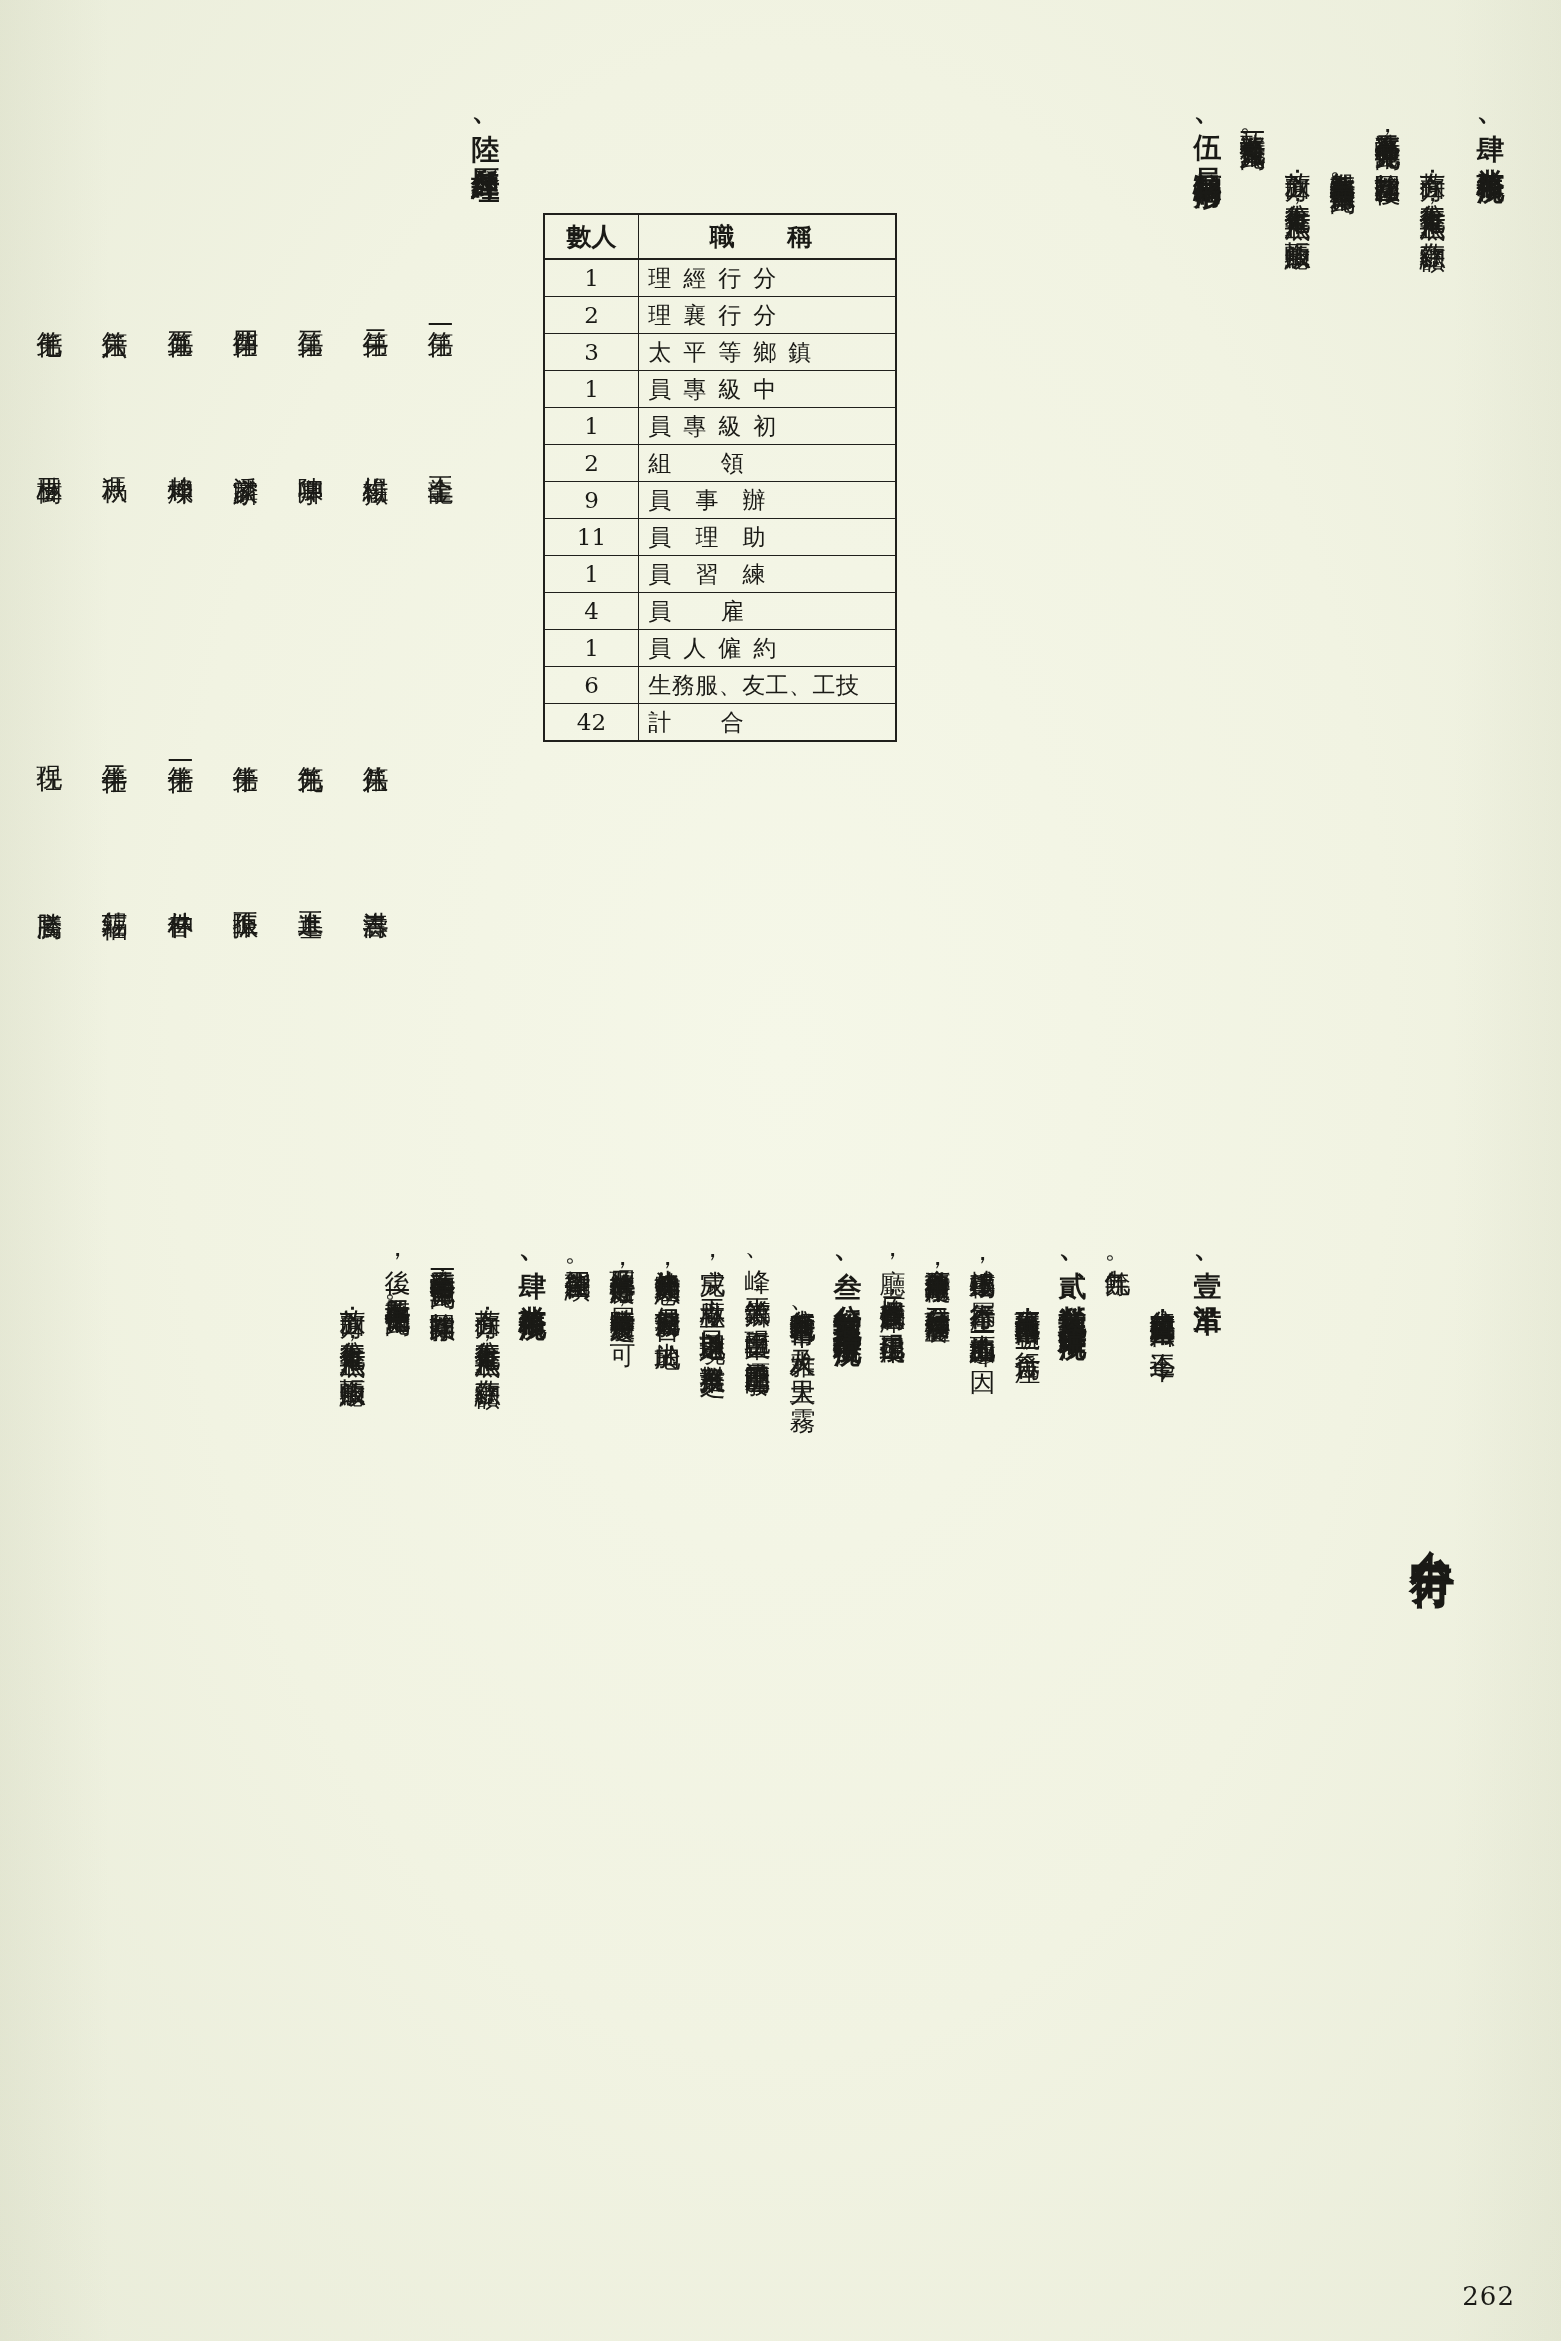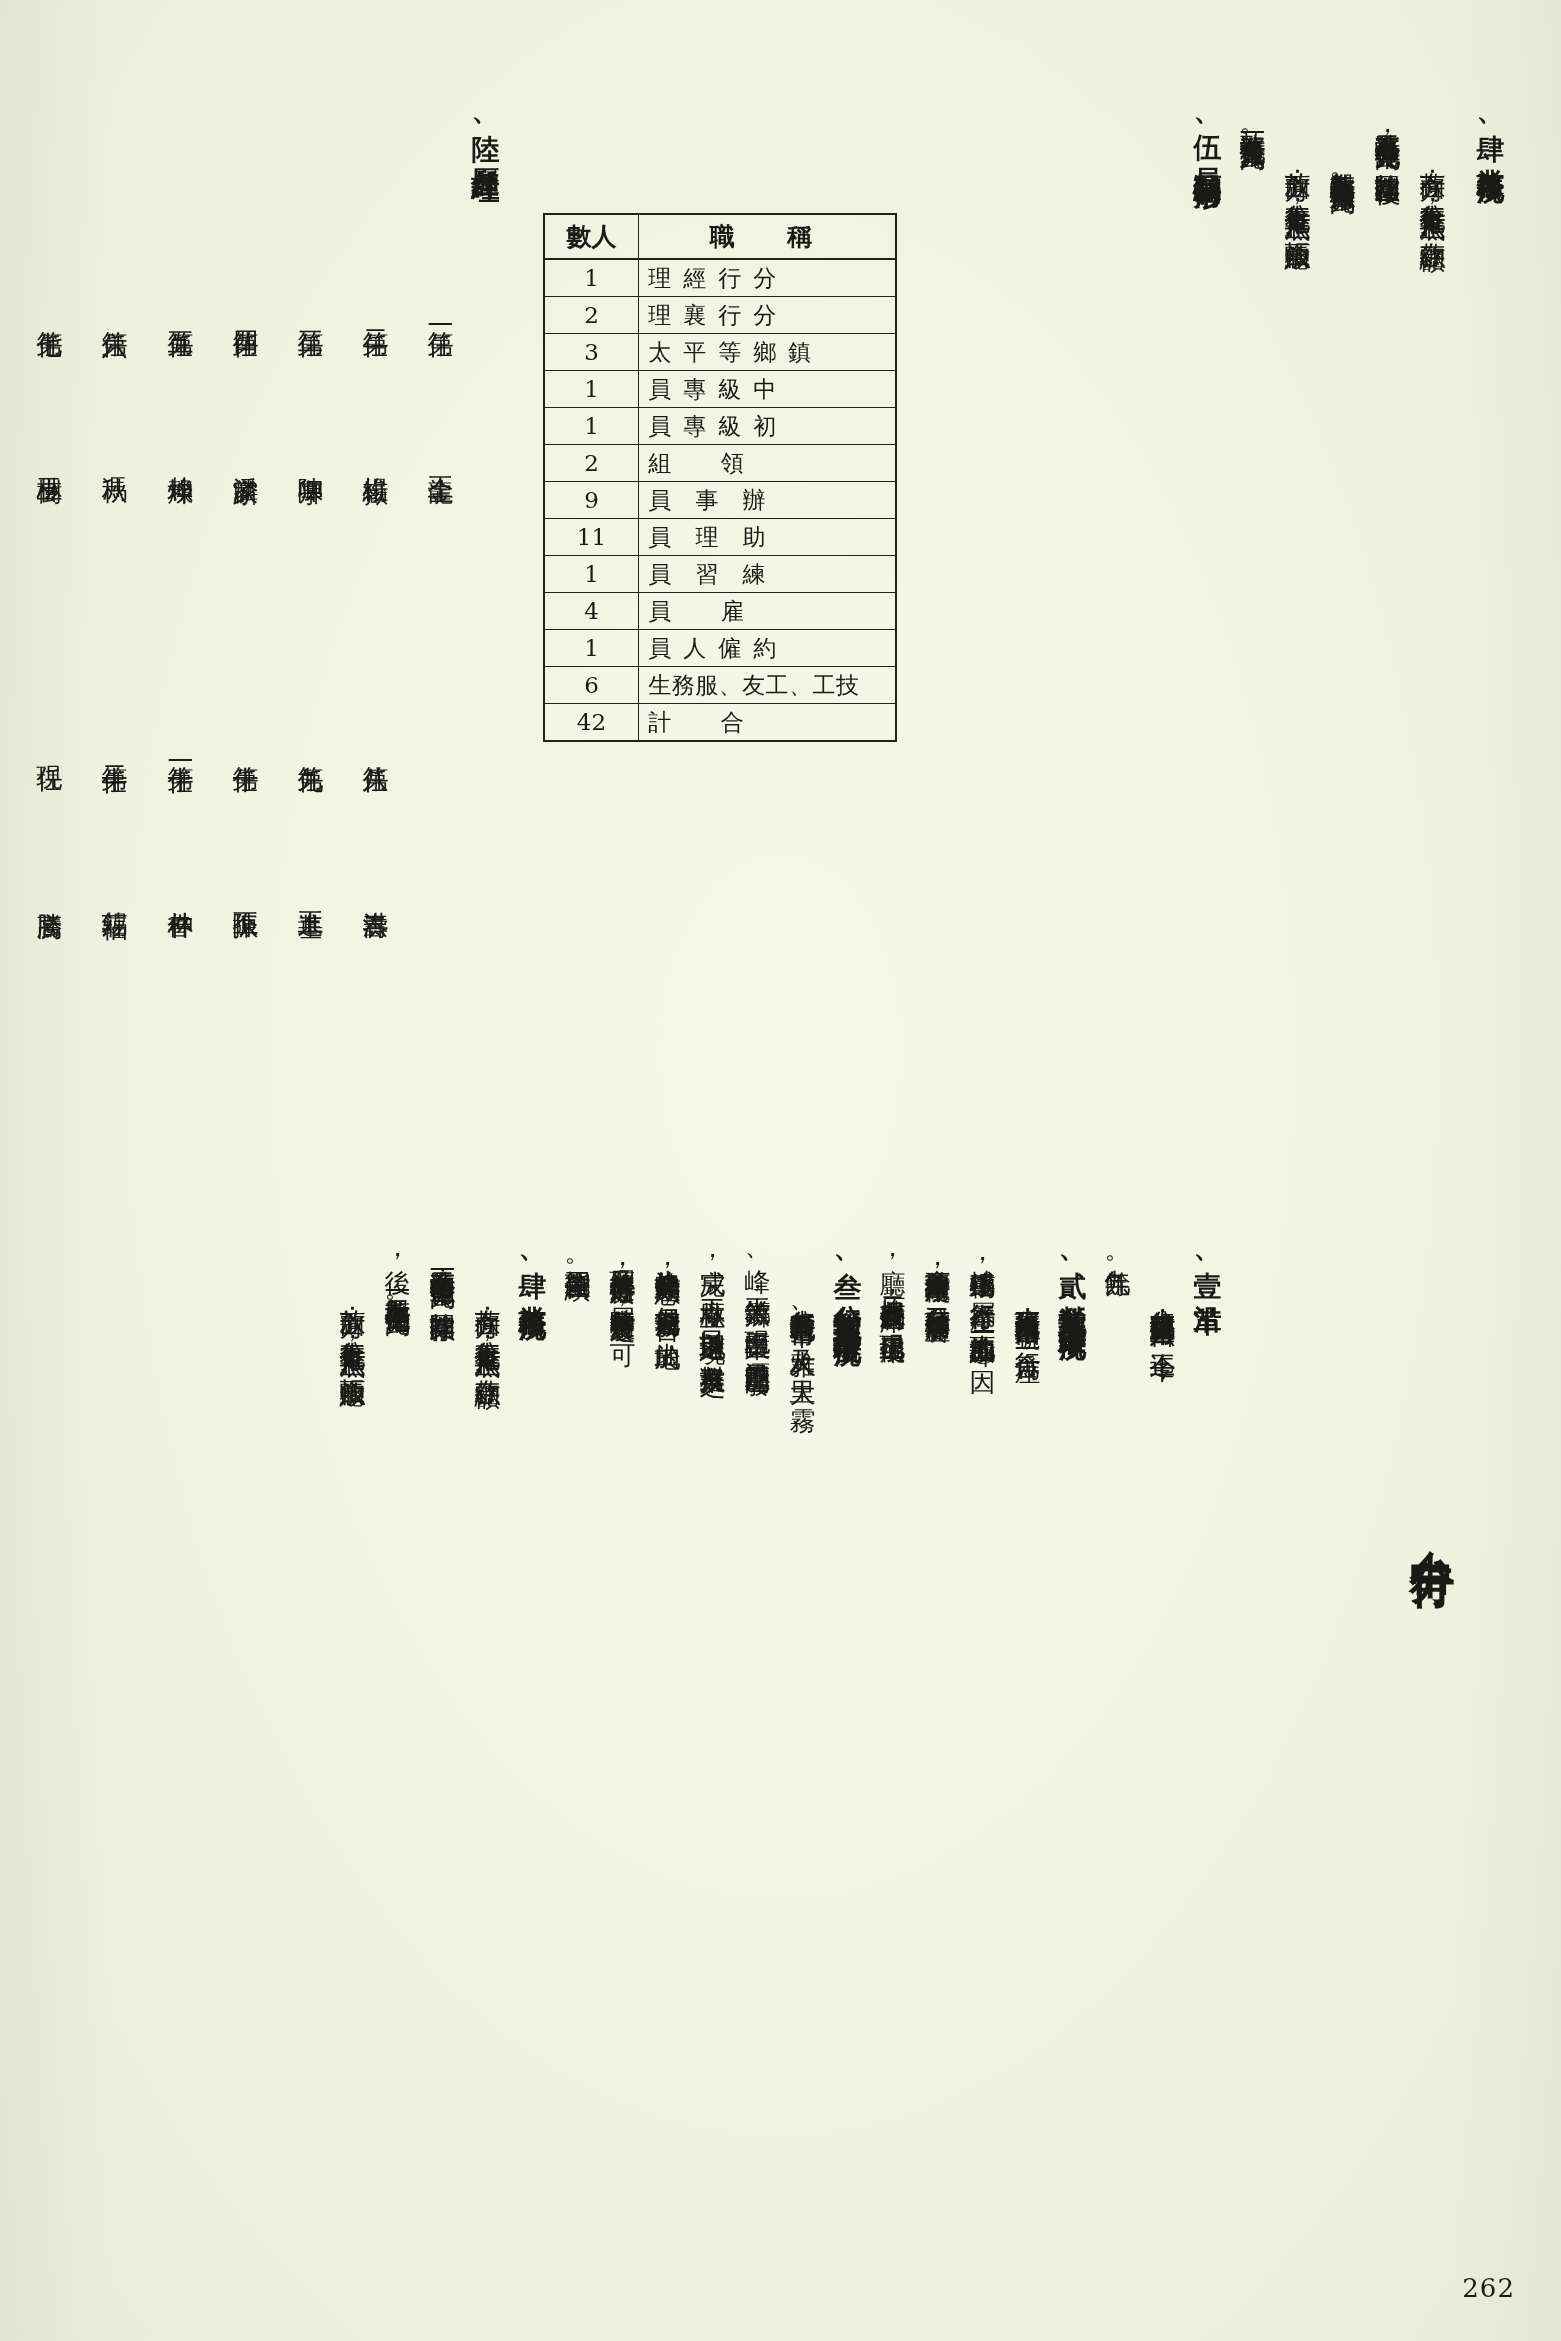--- a/index.html
+++ b/index.html
@@ -73,21 +73,21 @@
     height:43px;
   }
   .emp-table thead .cnt{font-size:25px;}
   .emp-table thead .ttl{text-align:center;font-size:25px;letter-spacing:.55em;}
   .emp-table tbody tr:last-child td{border-top:1.6px solid #20201c;}
   .spread{display:inline-block;width:100%;}
 
   
   .pageno{
     position:absolute;
-    right:47px;bottom:39px;
+    right:47px;bottom:31px;
     font-size:26px;
     letter-spacing:.04em;
     font-family:"DejaVu Serif","Liberation Serif",serif;
   }
 </style>
 </head>
 <body>
 
 <div class="paper"></div>
 

